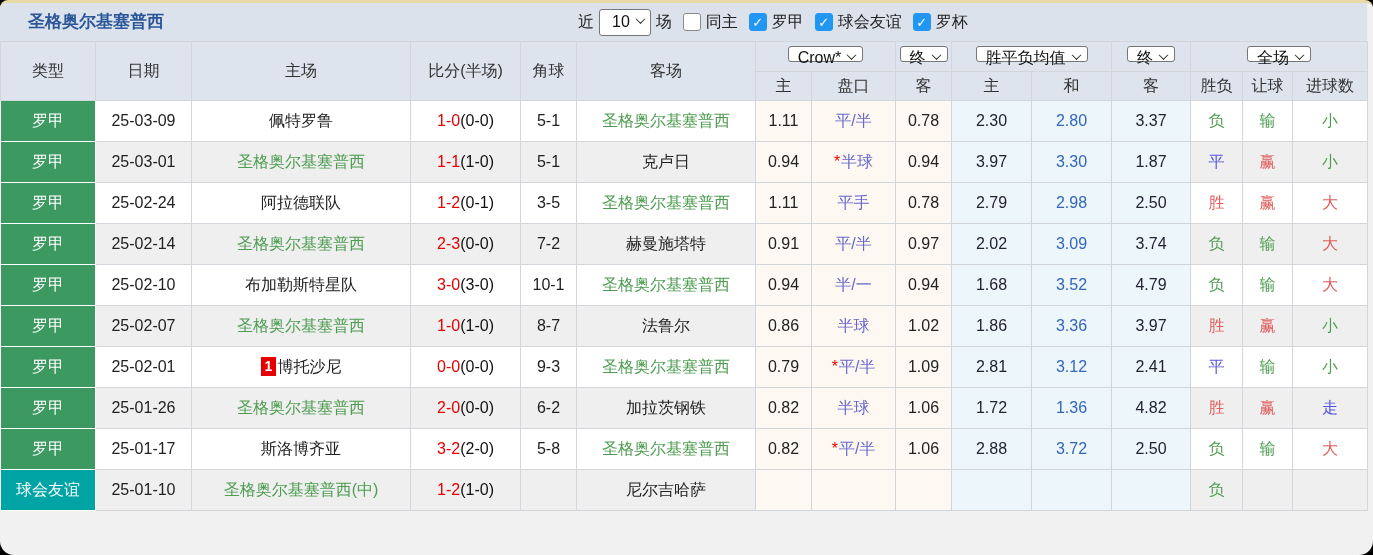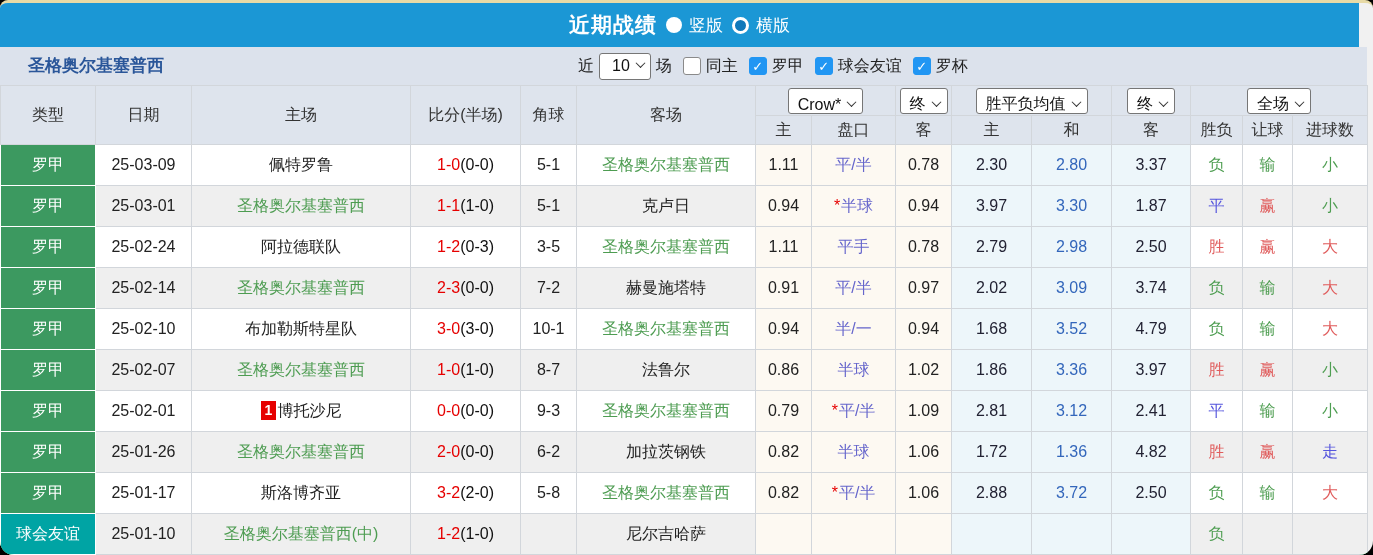--- a/index.html
+++ b/index.html
@@ -35,21 +35,21 @@
   }
   .filters {
     position:absolute; left:578px; top:0; height:38px;
     display:flex; align-items:center; gap:5px; font-size:16px; color:#222;
   }
 
   
   .selbox {
     display:inline-flex; align-items:center; justify-content:space-between;
     background:#fff; border:1px solid #767676; border-radius:3px;
-    height:26px; padding:8px 7px 0 9px; font-size:16px; color:#111; gap:7px;
+    height:16px; padding:8px 7px 0 9px; font-size:16px; color:#111; gap:7px;
   }
   .chev {
     width:7px; height:7px; border-right:1.8px solid #333; border-bottom:1.8px solid #333;
     transform:rotate(45deg) translate(-1px,-1px); display:inline-block; margin-top:-3px;
   }
 
   
   .cb {
     width:18px; height:18px; border-radius:3px; display:inline-flex;
     align-items:center; justify-content:center; margin-left:6px;
@@ -100,31 +100,20 @@
     display:inline-block; background:var(--score-red,#e60000); color:#fff;
     font-size:14px; font-weight:bold; line-height:19px; padding:0 4px;
     margin-right:1px; vertical-align:1px;
   }
 </style>
 </head>
 <body>
 
 <div class="page">
 
-  <div class="titlebar">
-    <span class="page-title">近期战绩</span>
-    <span class="radio-group">
-      <span class="radio-dot"></span>
-      <span class="radio-label">竖版</span>
-    </span>
-    <span class="radio-group">
-      <span class="radio-ring"></span>
-      <span class="radio-label">横版</span>
-    </span>
-  </div>
 
   <div class="filterbar">
     <span class="teamname">圣格奥尔基塞普西</span>
     <div class="filters">
       <span>近</span>
       <span class="selbox" style="height:27px;padding:0 6px 0 12px;">
         <span>10</span>
         <span class="chev"></span>
       </span>
       <span>场</span>
@@ -240,21 +229,21 @@
           <td class="avg avg-draw">3.30</td>
           <td class="avg avg-side">1.87</td>
           <td class="res res-blue">平</td>
           <td class="res res-red">赢</td>
           <td class="res res-green">小</td>
         </tr>
         <tr>
           <td class="type">罗甲</td>
           <td class="base">25-02-24</td>
           <td class="base"><span>阿拉德联队</span></td>
-          <td class="base"><span class="score-full">1-2</span><span class="score-half">(0-3)</span></td>
+          <td class="base"><span class="score-full">1-2</span><span class="score-half">(0-1)</span></td>
           <td class="base">3-5</td>
           <td class="base"><span class="team-green">圣格奥尔基塞普西</span></td>
           <td class="odds">1.11</td>
           <td class="odds"><span class="handicap-text">平手</span></td>
           <td class="odds">0.78</td>
           <td class="avg avg-side">2.79</td>
           <td class="avg avg-draw">2.98</td>
           <td class="avg avg-side">2.50</td>
           <td class="res res-red">胜</td>
           <td class="res res-red">赢</td>

